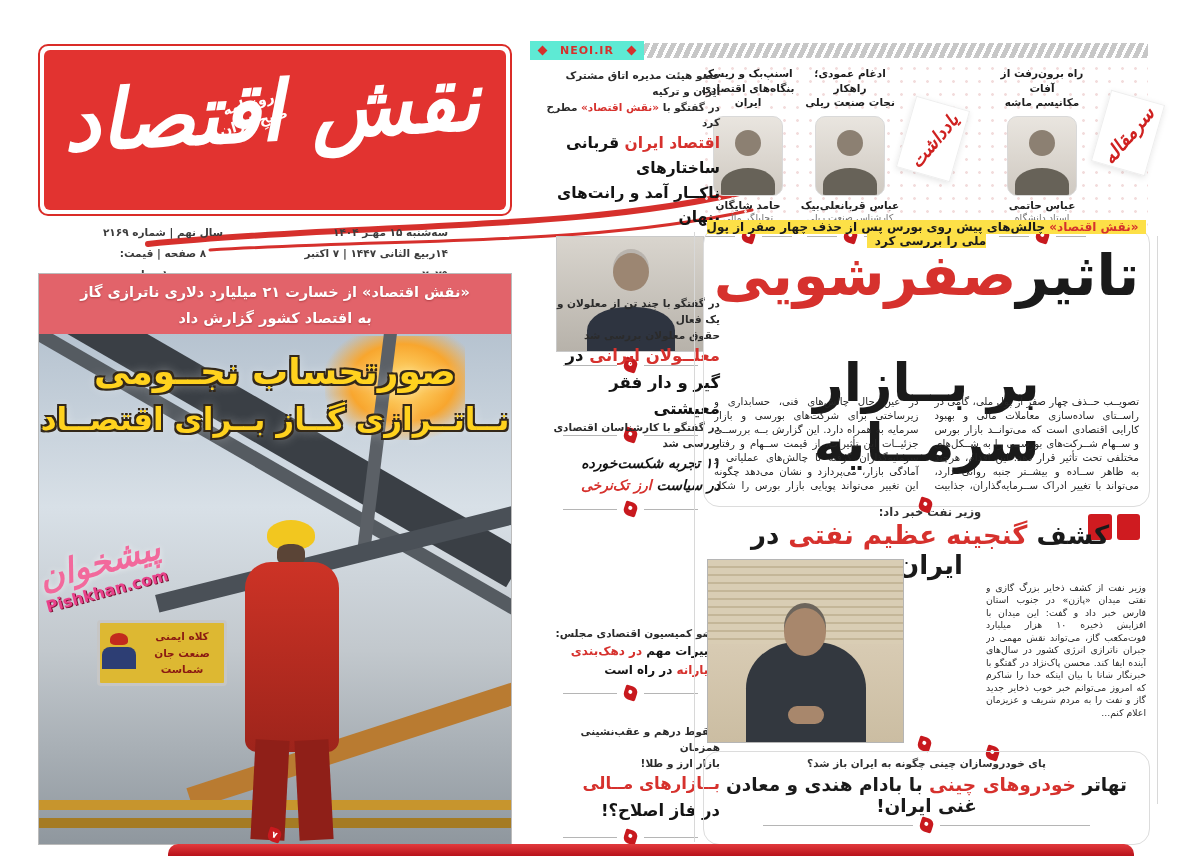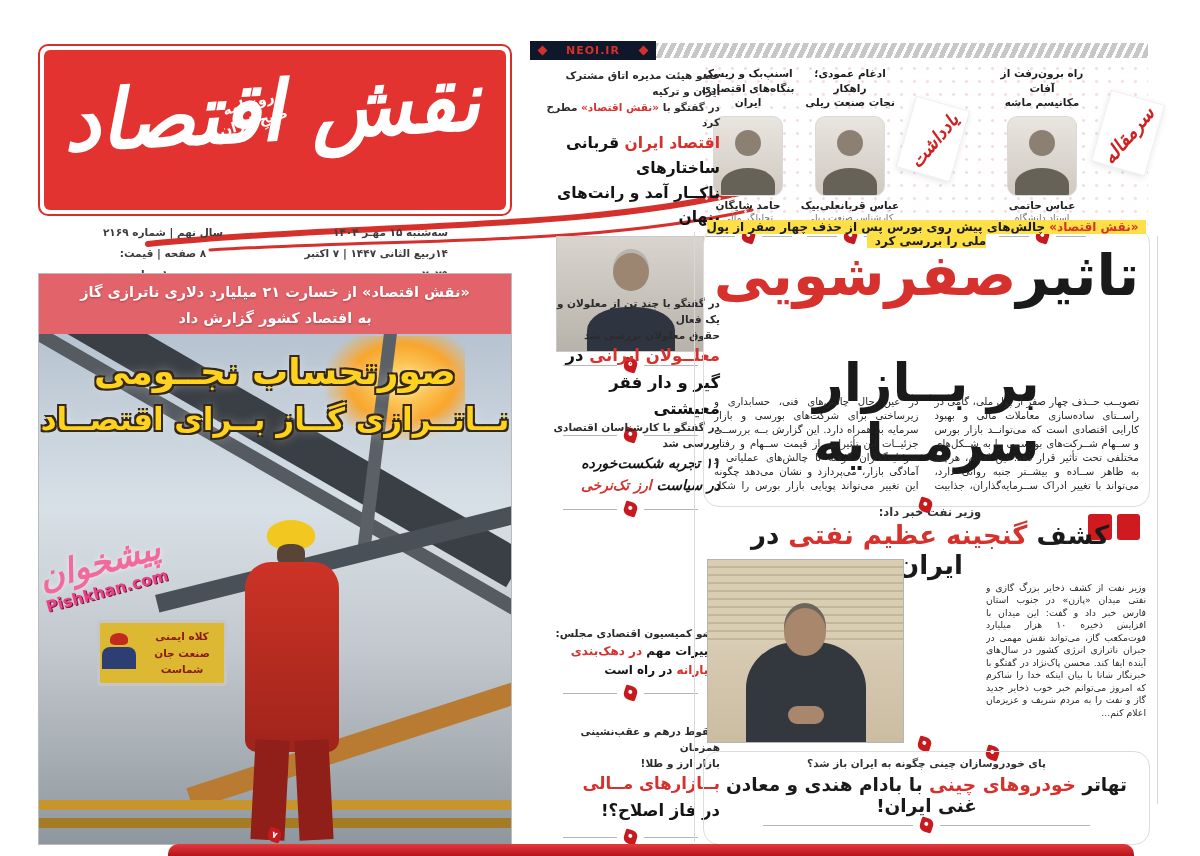--- a/index.html
+++ b/index.html
@@ -17,22 +17,22 @@
     font-style:italic; letter-spacing:-3px; transform:rotate(-3deg); white-space:nowrap;}
   .logo-sub{position:absolute; left:168px; top:44px; color:#fff; font-size:14px; font-weight:bold;
     width:78px; text-align:center; line-height:1.35; transform:rotate(-16deg);}
   .swoosh{position:absolute; left:140px; top:184px; pointer-events:none;}
   .meta{position:absolute; font-size:10.5px; font-weight:600; color:#3c3c3c; line-height:2.0; text-align:right;}
   .meta-dates{left:292px; top:222px; width:156px;}
   .meta-issue{left:88px; top:222px; width:150px;text-align:center;}
   
   .topstrip{position:absolute; left:530px; top:43px; width:618px; height:15px;
     background:repeating-linear-gradient(115deg,#c7c7c7 0 5px,#ffffff 5px 8px);}
-  .topstrip-label{position:absolute; left:530px; top:41px; height:19px; display:flex; align-items:center; gap:20px;
-    background:#0f172a; padding:0 9px;}
+  .topstrip-label{position:absolute; left:530px; top:41px; height:19px; display:flex; align-items:center; gap:14px;
+    background:#5eead4; padding:0 9px;}
   .topstrip-label .site{color:#d6302c; font-weight:bold; font-size:11px; letter-spacing:1px; direction:ltr;}
   .diamond{width:7px; height:7px; background:#d6302c; transform:rotate(45deg); display:inline-block;}
   
   .colnav-bg{position:absolute; left:700px; top:62px; width:448px; height:165px;
     background-image:radial-gradient(#f2dcdc 1.3px, transparent 1.5px); background-size:13px 13px;}
   .tilt-card{position:absolute; width:56px; height:74px; background:#fff; border:1px solid #eee;
     box-shadow:0 2px 6px rgba(0,0,0,.10); transform:rotate(16deg);}
   .sec-label{position:absolute; color:#cf2120; font-weight:bold; font-style:italic; font-size:19px;
     transform:rotate(-50deg); white-space:nowrap;}
   .col-card{position:absolute; top:66px; width:100px; text-align:center;}

